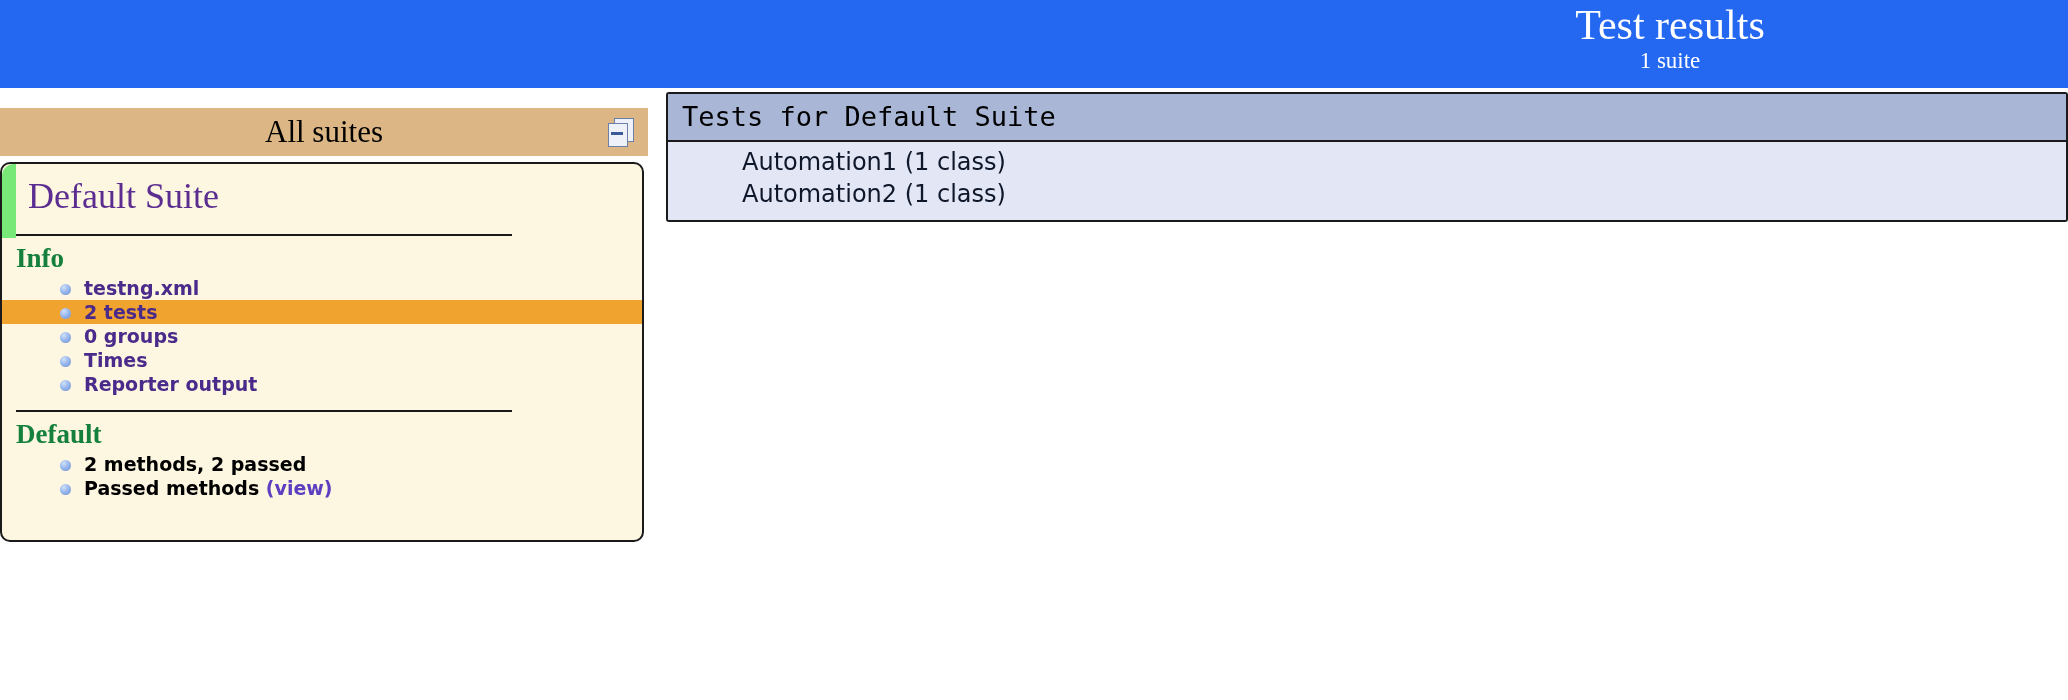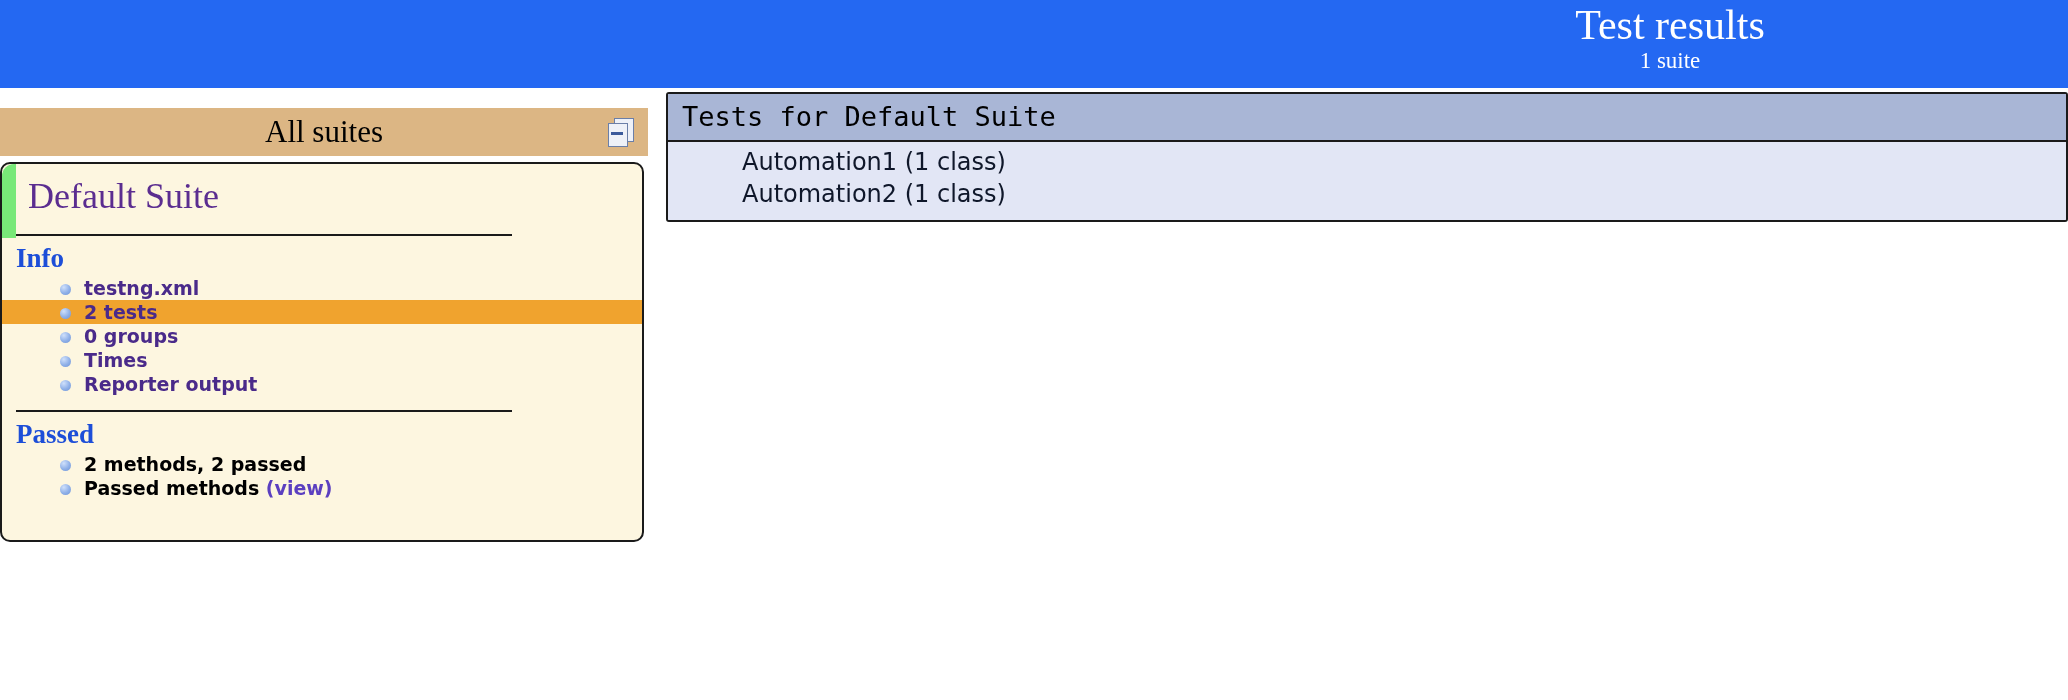--- a/index.html
+++ b/index.html
@@ -132,21 +132,21 @@
   .sep-rule {
     height: 0;
     border: none;
     border-top: 2px solid #1a1a1a;
     margin: 14px 130px 6px 14px;
   }
   .section-heading {
     font-family: "Liberation Serif", "DejaVu Serif", serif;
     font-weight: bold;
     font-size: 27px;
-    color: #1d4ed8;
+    color: #15803d;
     margin: 0 12px 2px 14px;
     line-height: 32px;
   }
   .info-list {
     list-style: none;
     margin: 0;
     padding: 0;
     font-weight: bold;
   }
   .info-list li {
@@ -273,21 +273,21 @@
         <span class="bullet"></span>
         <span class="row-label">Times</span>
       </li>
       <li>
         <span class="bullet"></span>
         <span class="row-label">Reporter output</span>
       </li>
     </ul>
 
     <hr class="sep-rule">
-    <div class="section-heading">Passed</div>
+    <div class="section-heading">Default</div>
 
     <ul class="info-list results-list">
       <li class="plain">
         <span class="bullet"></span>
         <span class="row-label">2 methods, 2 passed</span>
       </li>
       <li class="plain">
         <span class="bullet"></span>
         <span class="row-label">Passed methods</span>
         <span class="show-link"> (view)</span>

